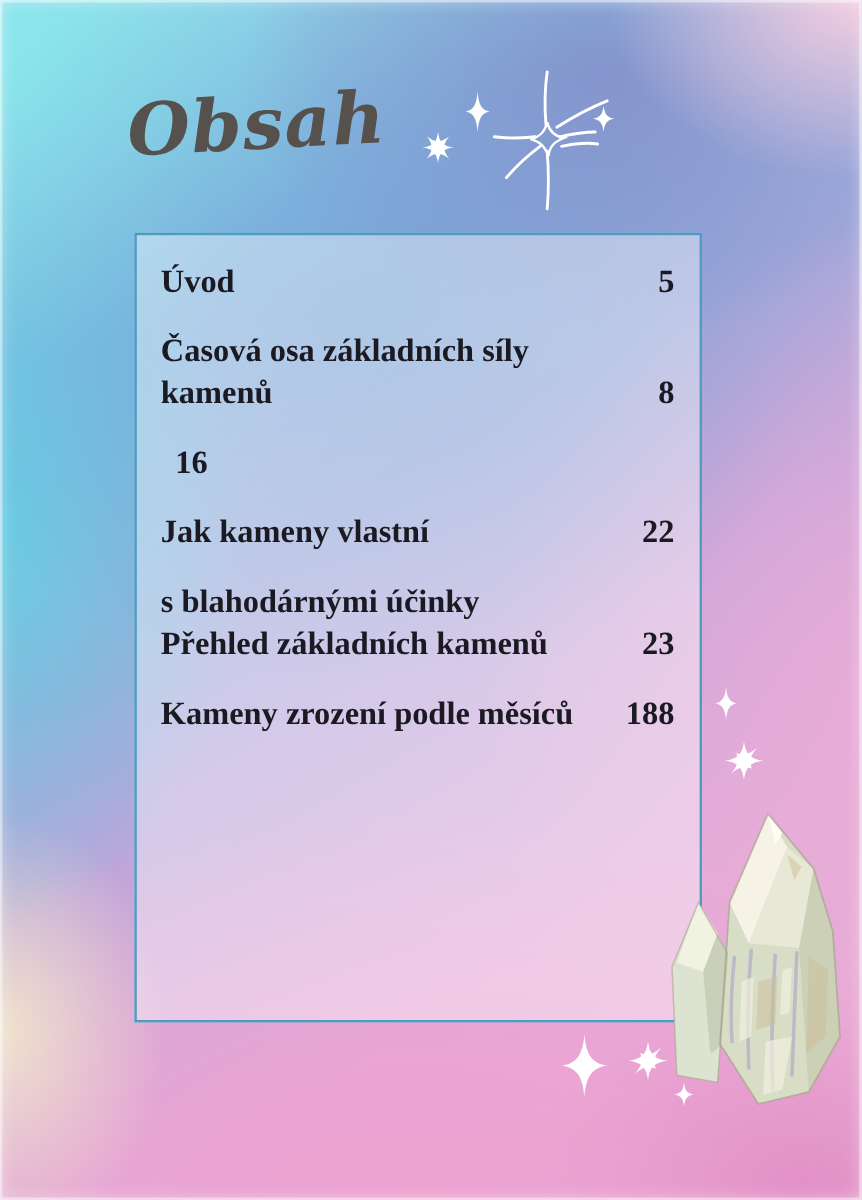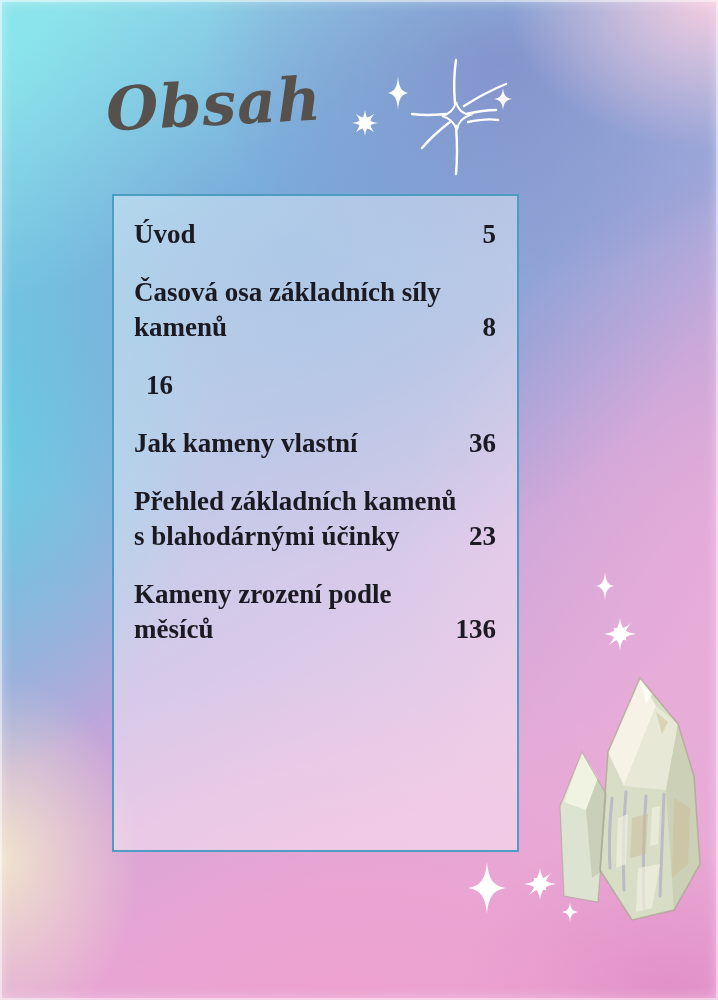--- a/index.html
+++ b/index.html
@@ -29,21 +29,21 @@
     font-family: "DejaVu Serif", serif;
     font-style: italic; font-weight: 700;
     font-size: 60px; line-height: 1;
     color: var(--title, #56514c);
     transform: rotate(-3deg);
     letter-spacing: 1px;
   }
   .toc-box {
     position: absolute;
     left: 112px; top: 194px;
-    width: 407px; height: 658px;
+    width: 473px; height: 658px;
     border: 2px solid var(--accent, #4d9cc2);
     background: var(--box_tint, rgba(255,255,255,0.40));
     box-sizing: border-box;
   }
   .toc-list { padding: 21px 21px 0 20px; }
   .toc-row {
     display: flex; justify-content: space-between; align-items: flex-end;
     margin-bottom: 23px;
     color: var(--text, #1b1a22);
     font-weight: 700; font-size: 27px; line-height: 35px;
@@ -138,37 +138,37 @@
 
       <div class="toc-row">
         <div class="toc-page">16</div>
       </div>
 
 
       <div class="toc-row">
         <div class="toc-title">
             <span>Jak kameny vlastní</span>
           </div>
-        <div class="toc-page">36</div>
-      </div>
-
-      <div class="toc-row">
-        <div class="toc-title">
+        <div class="toc-page">22</div>
+      </div>
+
+      <div class="toc-row">
+        <div class="toc-title">
+          <span>s blahodárnými účinky</span>
           <span>Přehled základních kamenů</span>
-          <span>s blahodárnými účinky</span>
         </div>
         <div class="toc-page">23</div>
       </div>
 
 
       <div class="toc-row">
         <div class="toc-title">
             <span>Kameny zrození podle měsíců</span>
           </div>
-        <div class="toc-page">136</div>
+        <div class="toc-page">188</div>
       </div>
 
 
     </div>
   </div>
 
   <div class="decor" style="left:552px; top:668px;">
     <svg width="164" height="260" viewBox="0 0 164 260">
 
       <polygon points="30,84 8,138 12,228 46,234 54,126" fill="#dce3d0"></polygon>

